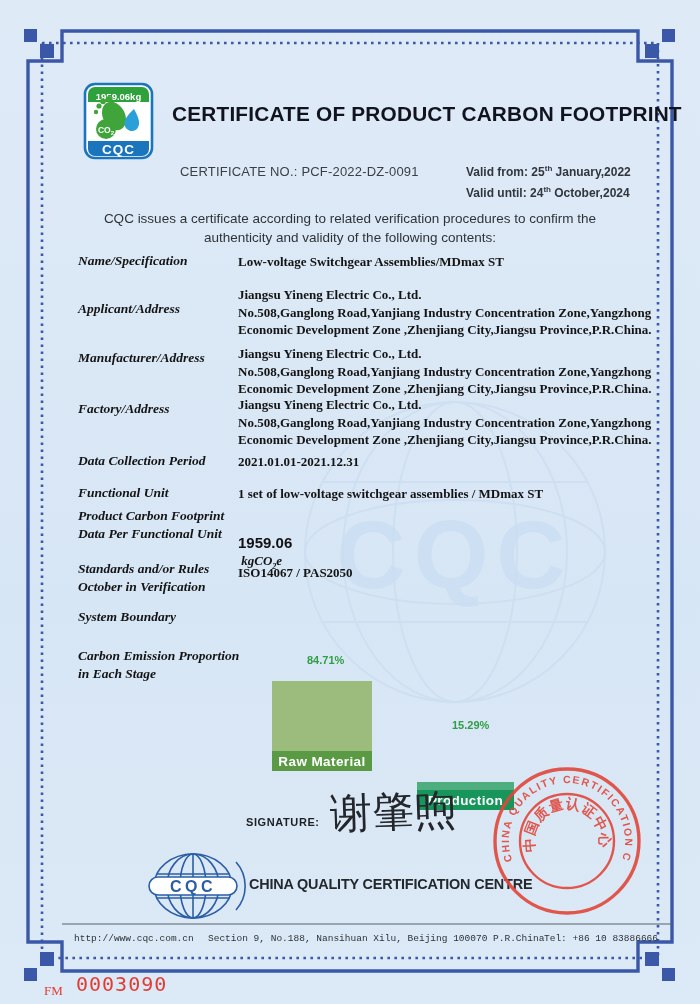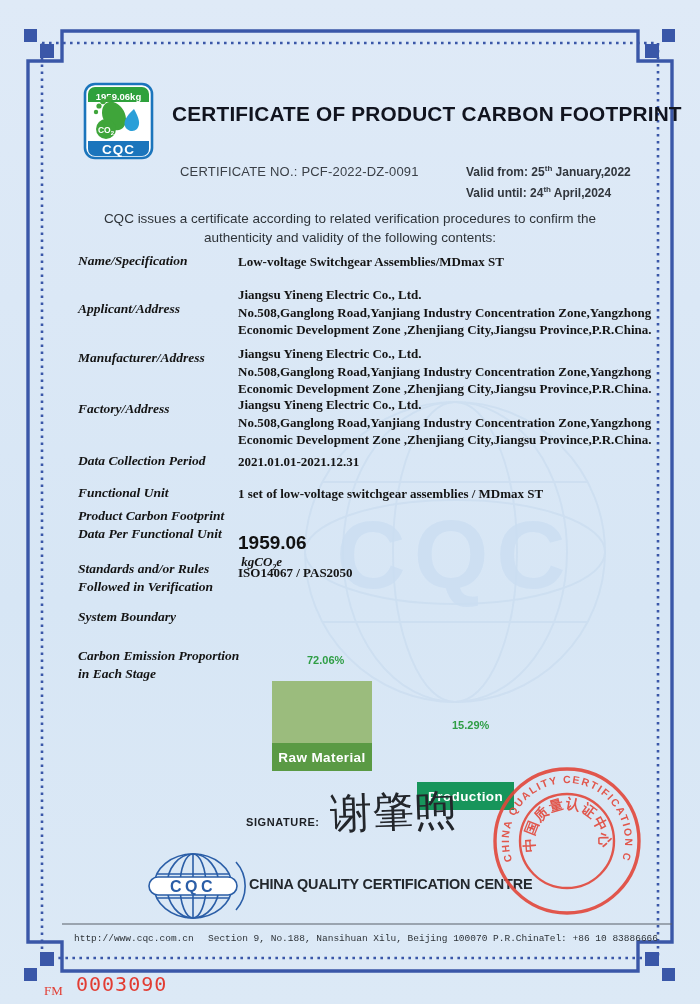--- a/index.html
+++ b/index.html
@@ -10,27 +10,27 @@
   #frame-svg{position:absolute;left:0;top:0;z-index:1;pointer-events:none;}
   
   .page-title{left:172px;top:102px;font-size:21px;font-weight:bold;color:#11141f;letter-spacing:.2px;transform:scaleX(.99);transform-origin:left;z-index:2;}
   .certno{left:180px;top:164px;font-size:13px;color:#3a3f46;letter-spacing:.2px;z-index:2;}
   .valid{left:466px;top:160px;font-size:12px;font-weight:bold;color:#31363d;line-height:17px;z-index:2;}
   .valid sup{font-size:8px;}
   .intro{left:70px;top:209px;width:560px;text-align:center;font-size:13.5px;color:#2e3338;line-height:19px;white-space:pre-line;z-index:2;}
   
   .f-label{position:absolute;left:78px;width:172px;font-family:"Liberation Serif",serif;font-style:italic;font-weight:bold;font-size:13.5px;color:#141414;line-height:18px;white-space:pre-line;z-index:2;}
   .f-value{position:absolute;left:238px;width:434px;font-family:"Liberation Serif",serif;font-weight:bold;font-size:13px;color:#141414;line-height:17.5px;white-space:pre-line;z-index:2;}
-  .pcf-num{font-family:"Liberation Sans",sans-serif;font-weight:bold;font-size:19px;color:#111;}
+  .pcf-num{font-family:"Liberation Sans",sans-serif;font-weight:bold;font-size:15px;color:#111;}
   .pcf-unit{font-family:"Liberation Serif",serif;font-style:italic;font-weight:bold;font-size:13px;}
   .pcf-unit sub{font-size:8px;}
   
   .bar{position:absolute;display:flex;flex-direction:column;z-index:2;}
   .bar-fill{width:100%;flex:1;}
-  .bar-band{width:100%;height:28px;display:flex;align-items:center;justify-content:center;color:#fff;font-weight:bold;font-size:13.5px;letter-spacing:.4px;}
+  .bar-band{width:100%;height:20px;display:flex;align-items:center;justify-content:center;color:#fff;font-weight:bold;font-size:13.5px;letter-spacing:.4px;}
   .pct{position:absolute;font-weight:bold;font-size:11px;color:#2f9e45;z-index:2;}
   
   .sig-label{left:246px;top:816px;font-size:11px;font-weight:bold;letter-spacing:.6px;color:#1c1f24;z-index:2;}
   .sig-name{left:330px;top:784px;font-size:42px;color:#23262b;font-family:"DejaVu Sans",sans-serif;transform:rotate(-2deg);z-index:2;}
   
   .org-name{left:249px;top:875px;font-size:15.5px;font-weight:bold;color:#23282d;letter-spacing:-.2px;transform:scaleX(.93);transform-origin:left;z-index:2;}
   .footer-text{font-family:"Liberation Mono","DejaVu Sans Mono",monospace;font-size:9.5px;color:#2e3338;top:933px;z-index:2;}
   .fm-prefix{left:44px;top:983px;font-family:Liberation Serif, serif;font-size:13px;color:#e23c32;z-index:2;}
   .fm-number{left:76px;top:972px;font-family:"DejaVu Sans Mono",monospace;font-size:20px;letter-spacing:1px;color:#e23c32;z-index:2;}
   svg text{font-family:"Liberation Sans",sans-serif;}
@@ -95,21 +95,21 @@
     <span>PCF-2022-DZ-0091</span>
   </div>
 
   <div class="abs valid">
     <div>
       <span>Valid from:</span>
       <span>25</span><sup>th</sup><span> January,2022</span>
     </div>
     <div>
       <span>Valid until:</span>
-      <span>24</span><sup>th</sup><span> April,2024</span>
+      <span>24</span><sup>th</sup><span> October,2024</span>
     </div>
   </div>
 
   <div class="abs intro">CQC issues a certificate according to related verification procedures to confirm the
 authenticity and validity of the following contents:</div>
 
   <div class="f-label" style="top:252px">Name/Specification</div>
   <div class="f-value" style="top:253px">Low-voltage Switchgear Assemblies/MDmax ST</div>
 
   <div class="f-label" style="top:300px">Applicant/Address</div>
@@ -131,29 +131,29 @@
   <div class="f-value" style="top:485px">1 set of low-voltage switchgear assemblies / MDmax ST</div>
 
   <div class="f-label" style="top:507px">Product Carbon Footprint
 Data Per Functional Unit</div>
   <div class="f-value" style="top:516px">
     <span class="pcf-num">1959.06</span>
     <span class="pcf-unit">&nbsp;<span>kgCO</span><sub>2</sub><span>e</span></span>
   </div>
 
   <div class="f-label" style="top:560px">Standards and/or Rules
-Followed in Verification</div>
+October in Verification</div>
   <div class="f-value" style="top:564px">ISO14067 / PAS2050</div>
 
   <div class="f-label" style="top:608px">System Boundary</div>
 
   <div class="f-label" style="top:647px">Carbon Emission Proportion
 in Each Stage</div>
 
-  <div class="pct" style="left:307px;top:654px">72.06%</div>
+  <div class="pct" style="left:307px;top:654px">84.71%</div>
   <div class="bar" style="left:272px;top:681px;width:100px;height:90px">
     <div class="bar-fill" style="background:#9bbc7d"></div>
     <div class="bar-band" style="background:#5a9a44">Raw Material</div>
   </div>
 
   <div class="pct" style="left:452px;top:719px">15.29%</div>
   <div class="bar" style="left:417px;top:782px;width:97px;height:28px">
     <div class="bar-fill" style="background:#4fae80"></div>
     <div class="bar-band" style="background:#17955b">Production</div>
   </div>

